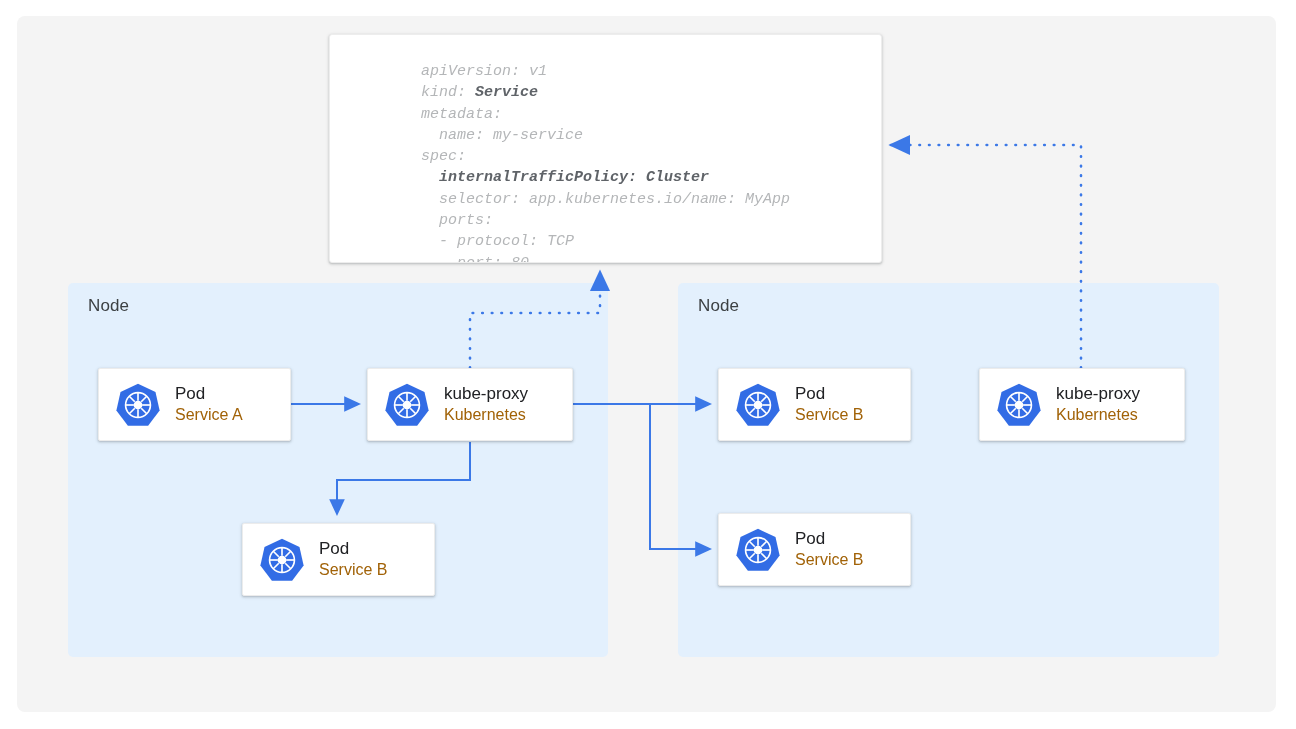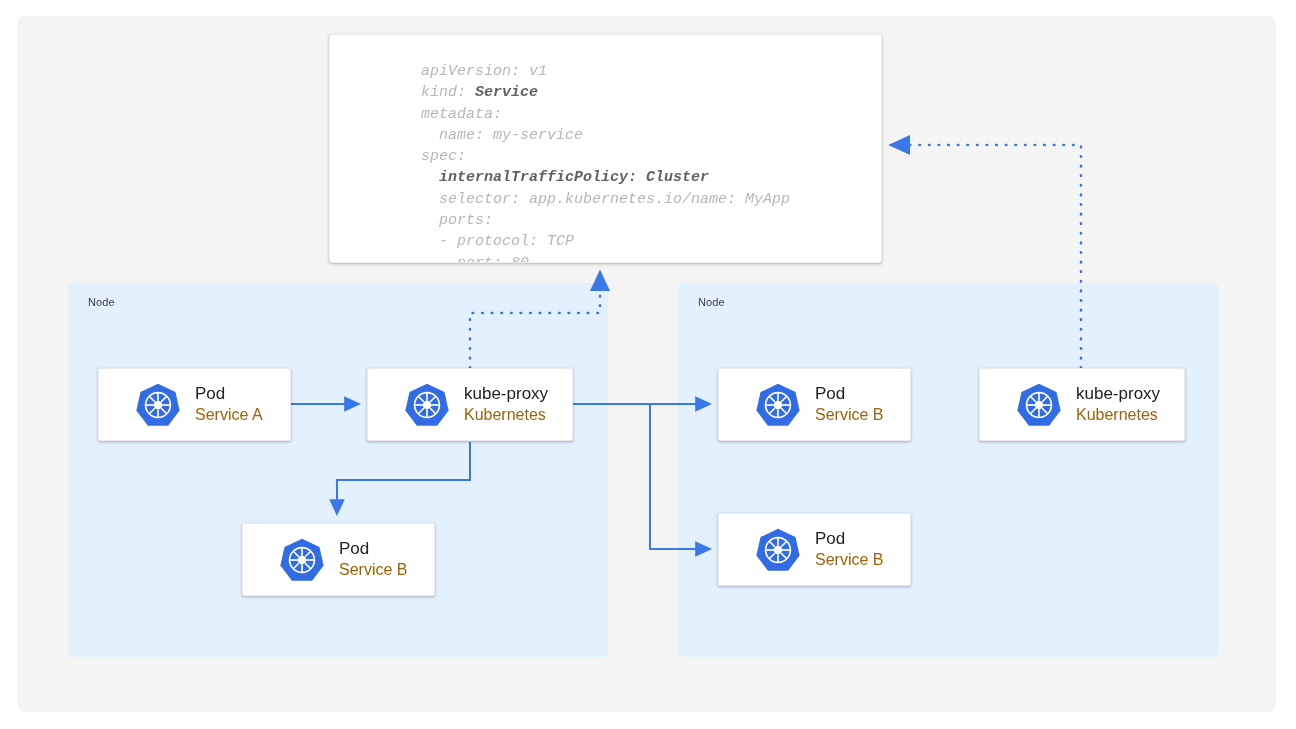--- a/index.html
+++ b/index.html
@@ -26,35 +26,34 @@
     border-radius: 8px;
   }
   
   .node-box {
     position: absolute;
     background: #e3f0fd;
     border-radius: 5px;
   }
   .node-label {
     position: absolute;
-    font-size: 11px;
+    font-size: 17px;
     color: #3c4043;
     letter-spacing: .1px;
   }
   
   .card {
     position: absolute;
     background: #ffffff;
     border: 1px solid #ececec;
     border-radius: 2px;
     box-shadow: 0 1px 2px rgba(60,64,67,.22), 0 1px 3px 1px rgba(60,64,67,.10);
     display: flex;
     align-items: center;
     box-sizing: border-box;
-    padding-left: 20px;
   }
   .card .k8s-icon {
     flex: 0 0 auto;
     margin-left: 16px;
     margin-right: 14px;
     width: 46px;
     height: 46px;
     display: block;
   }
   .card .card-text {

